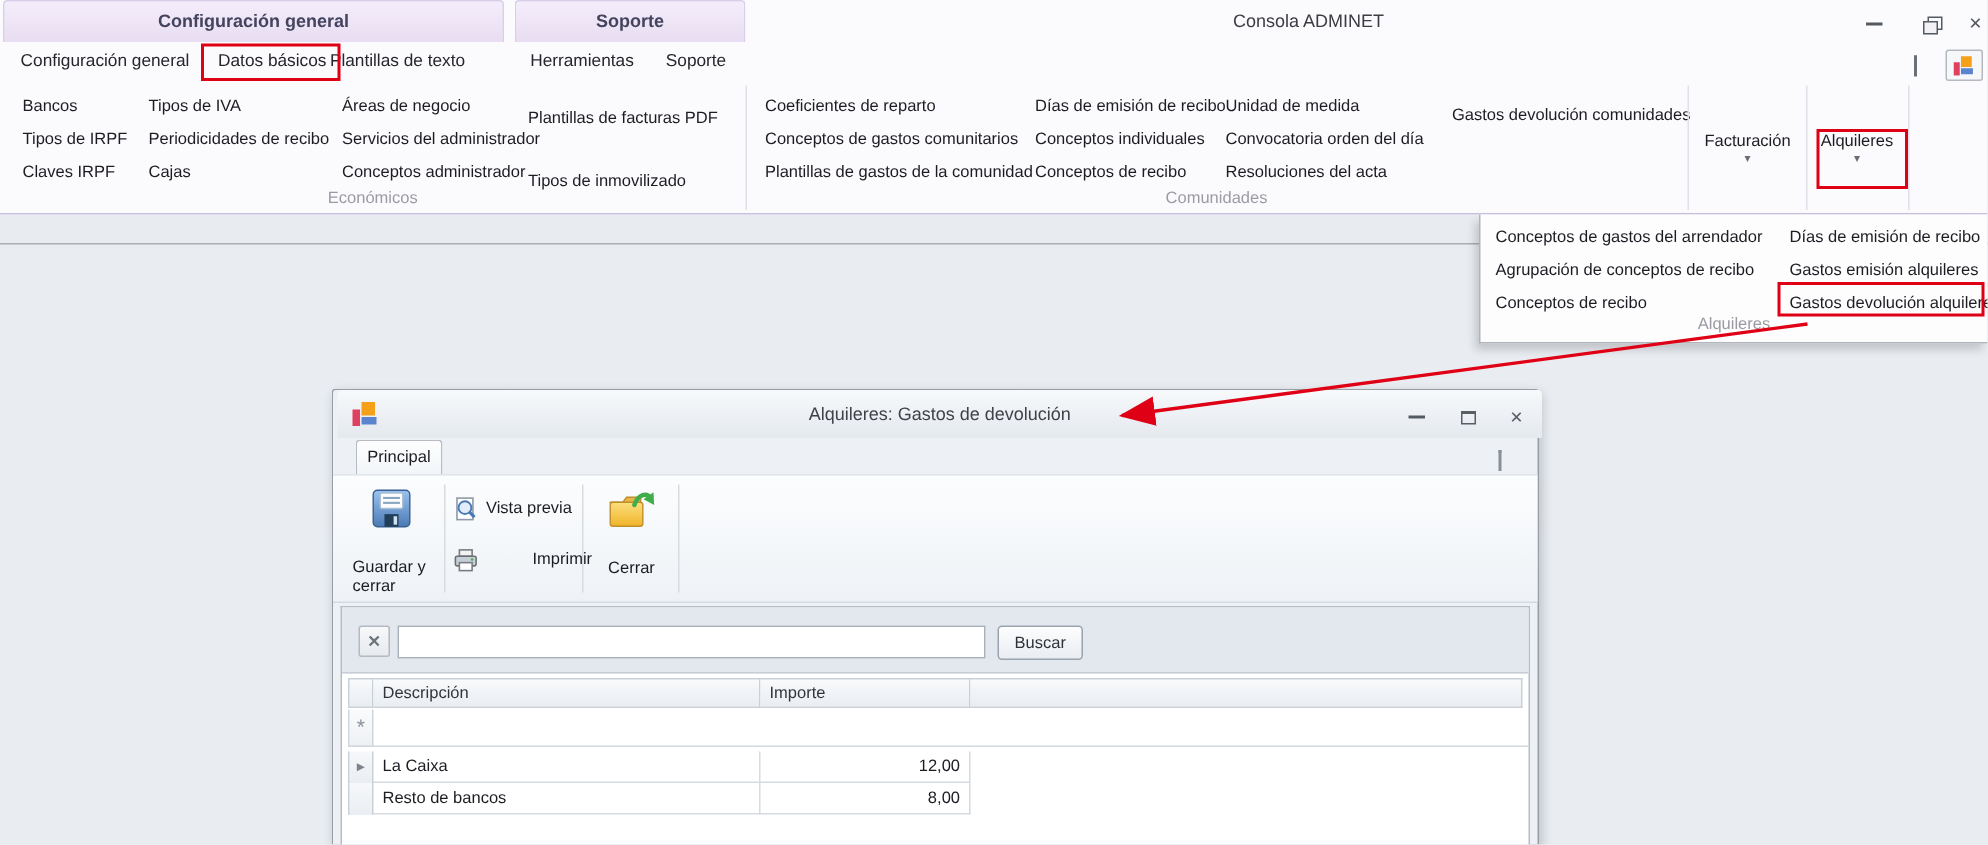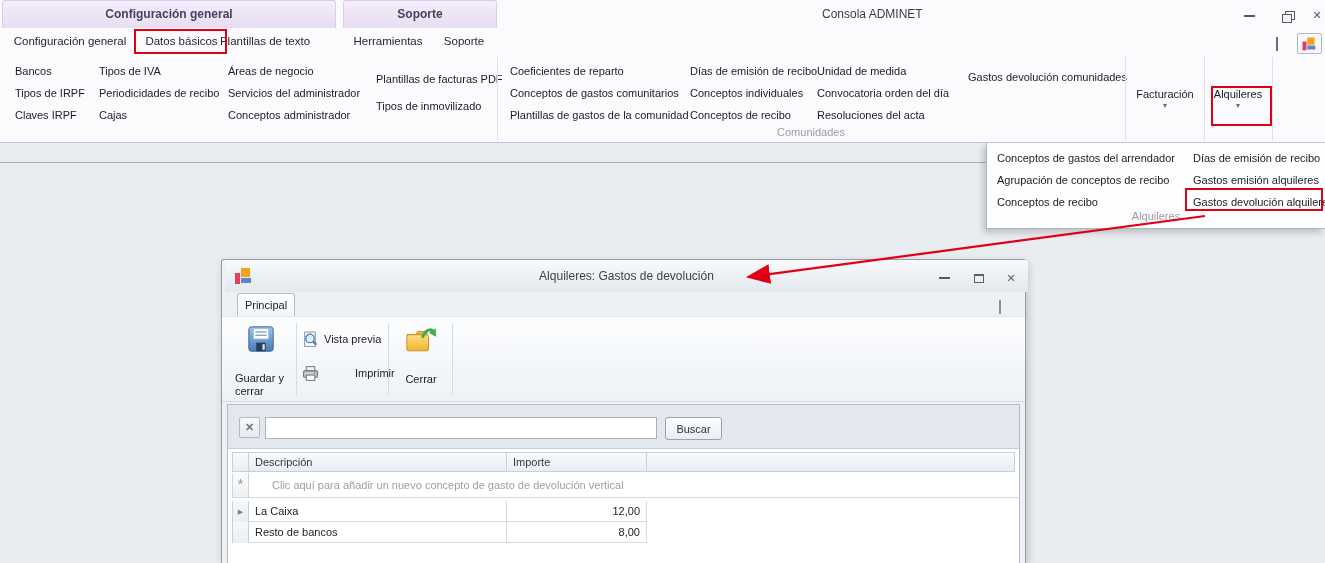--- a/index.html
+++ b/index.html
@@ -110,24 +110,25 @@
   <div class="rcol" style="left:99px; top:60px;">
     <div class="lnk">Tipos de IVA</div>
     <div class="lnk">Periodicidades de recibo</div>
     <div class="lnk">Cajas</div>
   </div>
   <div class="rcol" style="left:228px; top:60px;">
     <div class="lnk">Áreas de negocio</div>
     <div class="lnk">Servicios del administrador</div>
     <div class="lnk">Conceptos administrador</div>
   </div>
-  <div class="rcol" style="left:376px; top:66px;">
+  <div class="rcol" style="left:352px; top:66px;gap:15px;">
     <div class="lnk tall">Plantillas de facturas PDF</div>
     <div class="lnk tall">Tipos de inmovilizado</div>
   </div>
+  <div class="grp-label" style="left:0; width:497px;">Económicos</div>
   <div class="vsep" style="left:497px;"></div>
 
   <div class="rcol" style="left:510px; top:60px;">
     <div class="lnk">Coeficientes de reparto</div>
     <div class="lnk">Conceptos de gastos comunitarios</div>
     <div class="lnk">Plantillas de gastos de la comunidad</div>
   </div>
   <div class="rcol" style="left:690px; top:60px;">
     <div class="lnk">Días de emisión de recibo</div>
     <div class="lnk">Conceptos individuales</div>
@@ -259,21 +260,20 @@
       <input id="search-input" value="" style="">
       <button id="buscar-btn">Buscar</button>
     </div>
 
     <div class="gh gsel"></div>
     <div class="gh" style="left:21px; width:258px;">Descripción</div>
     <div class="gh" style="left:279px; width:140px;">Importe</div>
     <div class="gh" style="left:419px; width:368px;"></div>
 
     <div class="newrow-cell" style="left:4px; width:17px;"><span style="font-size:14px;">*</span></div>
-    <div id="newrow-hint">Clic aquí para añadir un nuevo concepto de gasto de devolución vertical</div>
     <div id="newrow-line"></div>
 
     <div class="drow" style="left:4px; top:96px; width:415px;">
       <div class="rsel"><span>▶</span></div>
       <div class="dcell" style="left:17px; width:258px;">La Caixa</div>
       <div class="dcell num" style="left:275px; width:140px;">12,00</div>
     </div>
     <div class="drow" style="left:4px; top:117px; width:415px;">
       <div class="rsel"></div>
       <div class="dcell" style="left:17px; width:258px;">Resto de bancos</div>

